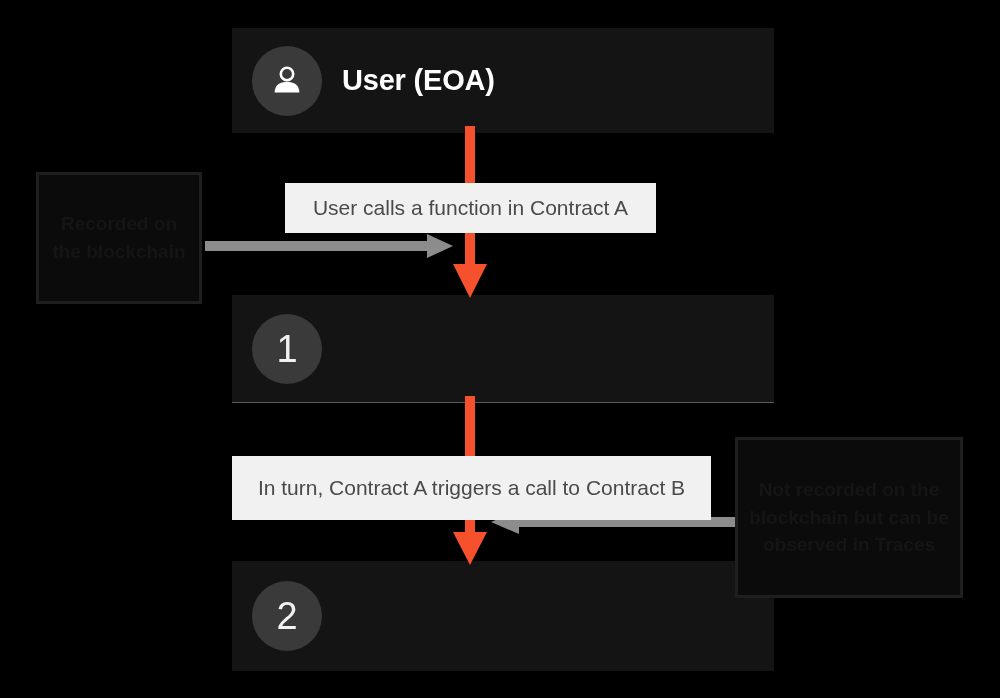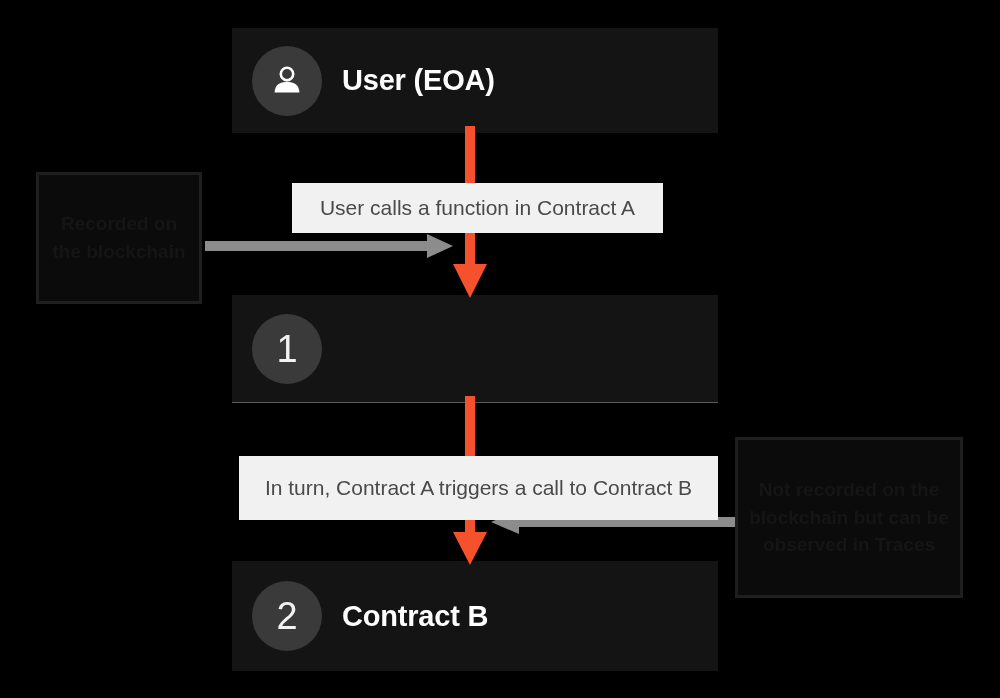--- a/index.html
+++ b/index.html
@@ -19,21 +19,21 @@
   .canvas {
     position: absolute;
     inset: 0;
     background: #000000;
   }
 
   
   .node {
     position: absolute;
     left: 232px;
-    width: 486px;
+    width: 542px;
     background: #141414;
     display: flex;
     align-items: center;
     box-sizing: border-box;
     padding-left: 20px;
   }
   .node-user     { top: 28px;  height: 105px; }
   .node-contract-a { top: 295px; height: 108px; border-bottom: 1px solid #5a5a5a; }
   .node-contract-b { top: 561px; height: 110px; }
 
@@ -70,21 +70,20 @@
     position: absolute;
     background: #f1f1f1;
     color: #4a4a4a;
     display: flex;
     align-items: center;
     justify-content: center;
     font-size: 21px;
     font-weight: 400;
     white-space: nowrap;
     z-index: 4;
-    margin-left: 7px;
   }
   .chip-1 { left: 285px; top: 183px; width: 371px; height: 50px; }
   .chip-2 { left: 232px; top: 456px; width: 479px; height: 64px; }
 
   
   .callout {
     position: absolute;
     background: #0b0b0b;
     border: 3px solid #1f1f1f;
     color: #151515;
@@ -151,21 +150,20 @@
   <div class="node node-contract-a">
     <div class="node-badge">
       <span class="num">1</span>
     </div>
   </div>
 
   <div class="node node-contract-b">
     <div class="node-badge">
       <span class="num">2</span>
     </div>
-    <div class="node-label">Contract B</div>
   </div>
 
   <div class="chip chip-1">User calls a function in Contract A</div>
 
   <div class="chip chip-2">In turn, Contract A triggers a call to Contract B</div>
 
   <div class="callout callout-left">Recorded on the blockchain</div>
 
   <div class="callout callout-right">Not recorded on the blockchain but can be observed in Traces</div>
 

